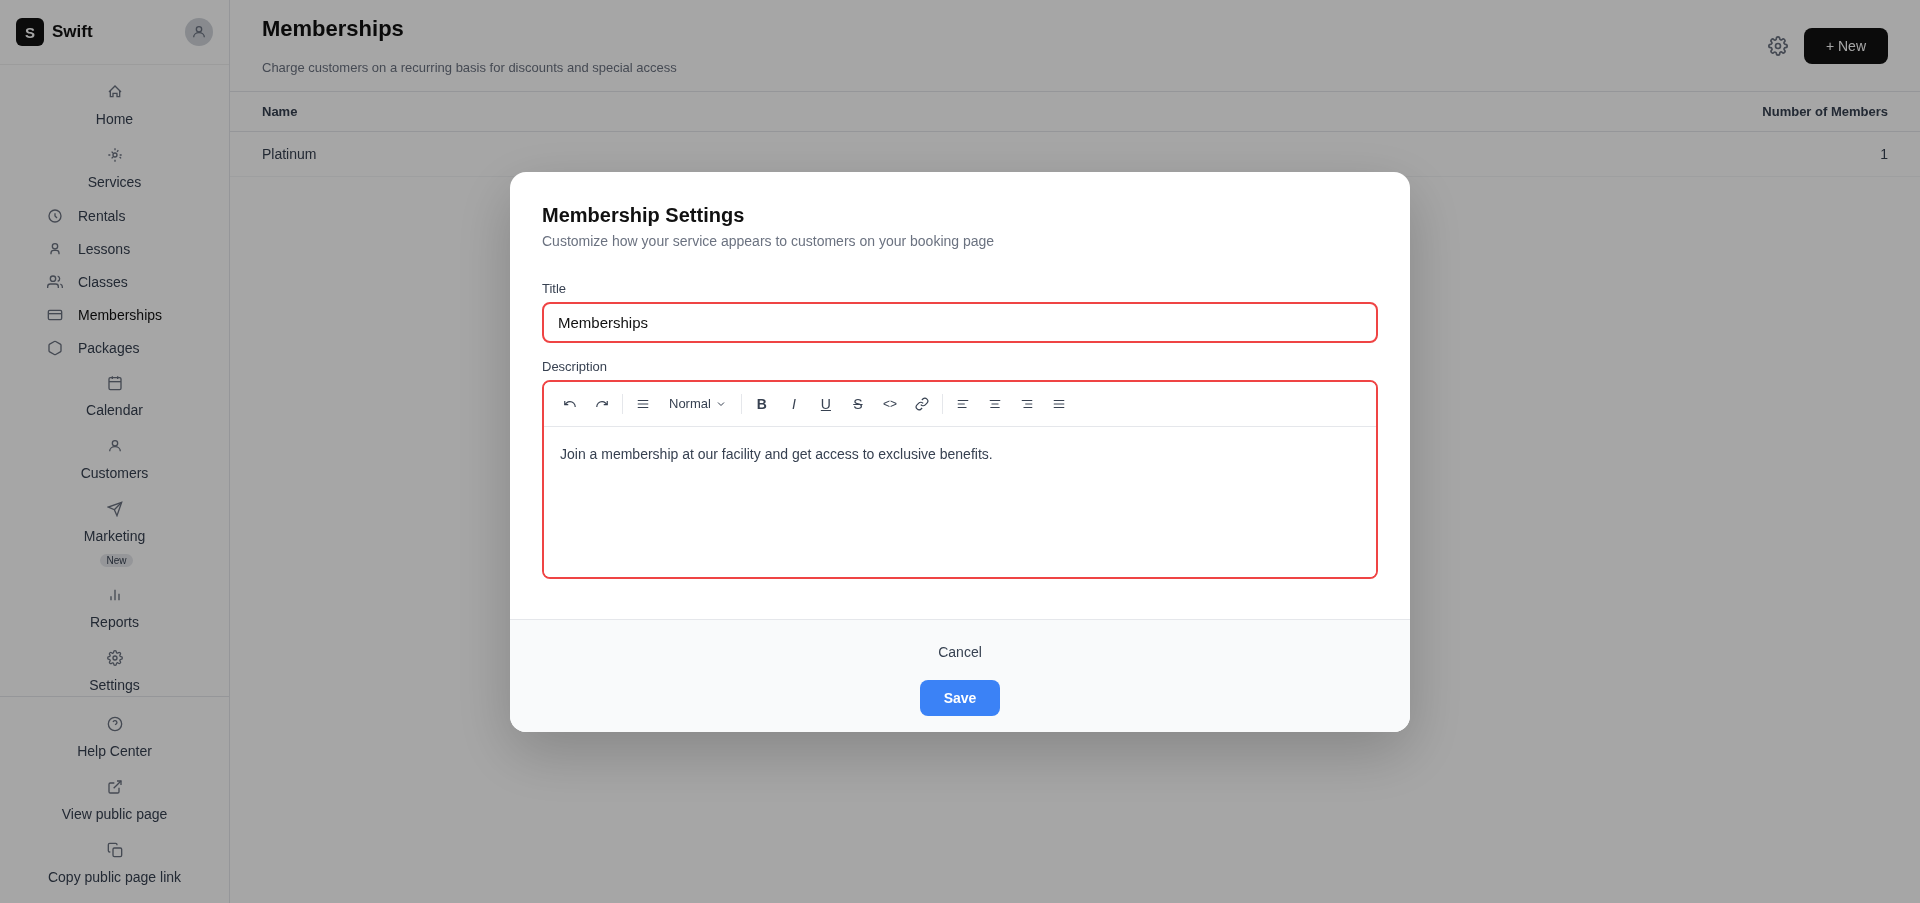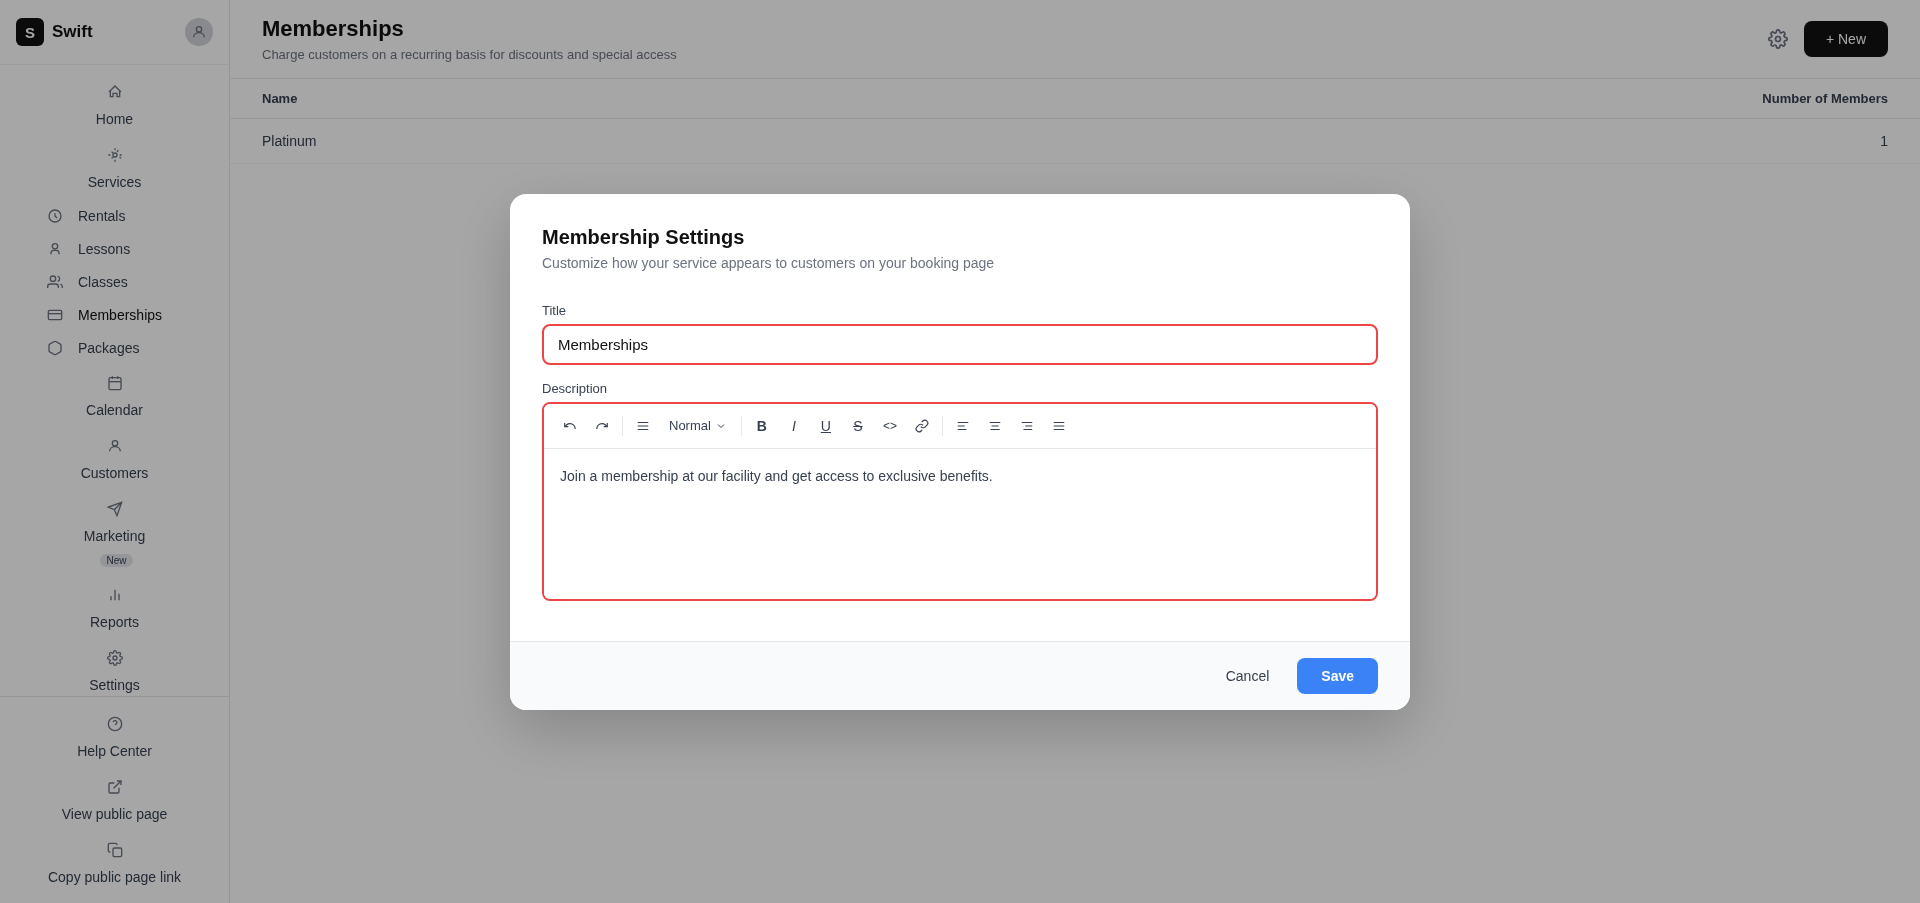--- a/index.html
+++ b/index.html
@@ -118,21 +118,21 @@
       justify-content: space-between;
     }
     .header-title {
       font-size: 22px;
       font-weight: 700;
       color: #111;
     }
     .header-subtitle {
       font-size: 13px;
       color: #6b7280;
-      margin-top: 5px;
+      margin-top: 18px;
     }
     .header-actions {
       display: flex;
       align-items: center;
       gap: 10px;
     }
     .btn-new {
       background: #111;
       color: #fff;
       border: none;
@@ -289,20 +289,21 @@
       line-height: 1.6;
     }
     .modal-footer {
       background: #f9fafb;
       padding: 16px 32px;
       display: flex;
       justify-content: flex-end;
       align-items: center;
       gap: 12px;
       border-top: 1px solid #e5e7eb;
+      flex-direction: column;
     }
     .btn-cancel {
       background: transparent;
       border: none;
       font-size: 14px;
       color: #374151;
       cursor: pointer;
       padding: 8px 16px;
       border-radius: 6px;
     }

